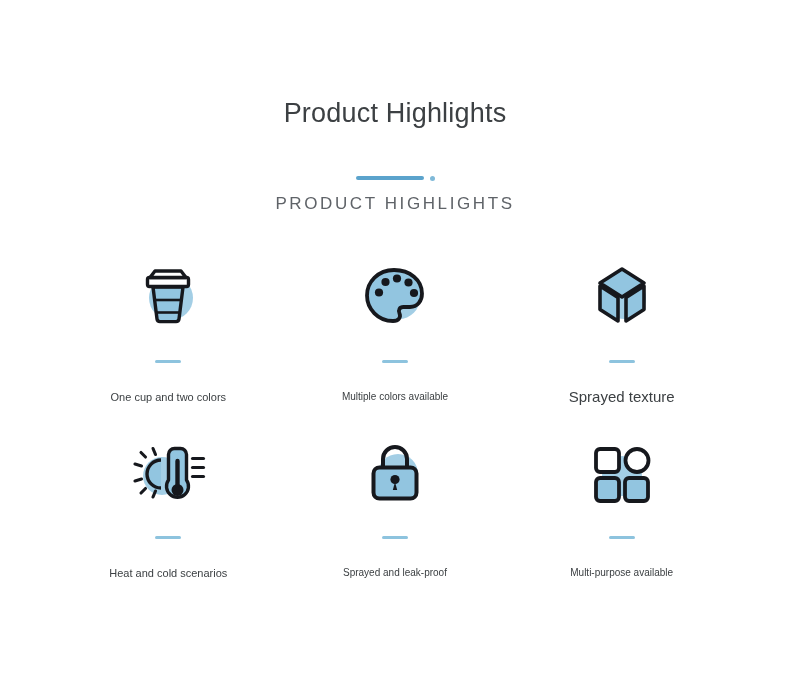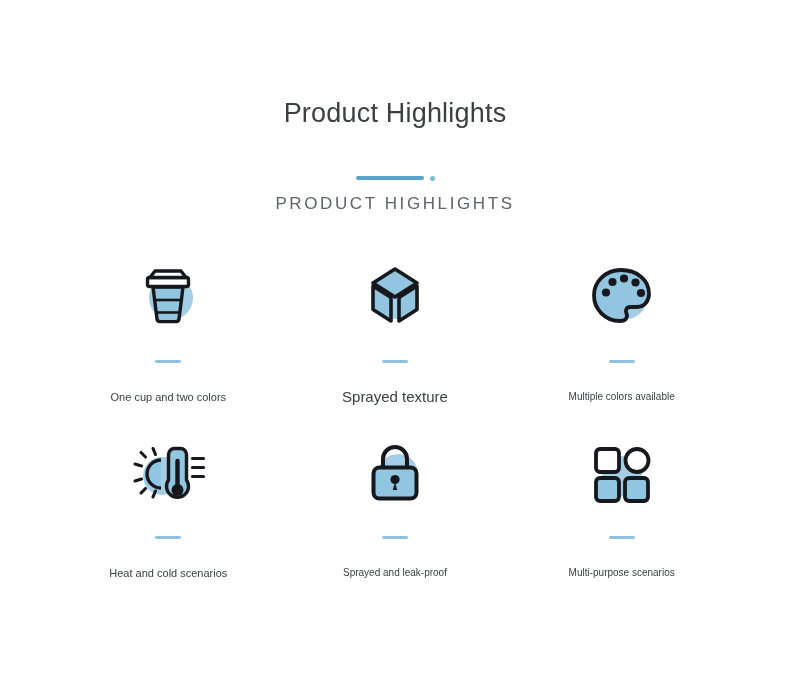--- a/index.html
+++ b/index.html
@@ -151,45 +151,45 @@
           <path d="M22 9 h26 l5 6.5 h-36 z" fill="#ffffff" stroke="#16181d" stroke-width="3.4" stroke-linejoin="round"></path>
         </svg>
       </div>
       <div class="card-rule"></div>
       <div class="card-caption cap-md">One cup and two colors</div>
     </div>
 
     <div class="card">
       <div class="card-icon">
         <svg width="70" height="70" viewBox="0 0 70 70">
-          <circle cx="38" cy="36" r="21" fill="#9ecbe4" opacity="0.95"></circle>
-          <path d="M35 7 L57 21 L35 35 L13 21 Z" fill="#92c5e0" stroke="#16181d" stroke-width="3.6" stroke-linejoin="round"></path>
-          <path d="M13 24 L31 35.5 L31 59 L13 47.5 Z" fill="#92c5e0" stroke="#16181d" stroke-width="3.6" stroke-linejoin="round"></path>
-          <path d="M57 24 L39 35.5 L39 59 L57 47.5 Z" fill="#92c5e0" stroke="#16181d" stroke-width="3.6" stroke-linejoin="round"></path>
-        </svg>
-      </div>
-      <div class="card-rule"></div>
-      <div class="card-caption cap-lg">Sprayed texture</div>
-    </div>
-
-    <div class="card">
-      <div class="card-icon">
-        <svg width="70" height="70" viewBox="0 0 70 70">
           <circle cx="39" cy="36" r="21" fill="#9ecbe4" opacity="0.95"></circle>
           <path d="M34 8 C18 8 7 20 7 33.5 C7 47 18 59 33 59 C39 59 41 55 39.5 51.5
                    C38 48 39.5 45 43.5 45 L50 45 C57.5 45 62 39 62 31.5 C62 18 50 8 34 8 Z" fill="#92c5e0" stroke="#16181d" stroke-width="3.8" stroke-linejoin="round"></path>
           <circle cx="19" cy="30.5" r="4.1" fill="#16181d"></circle>
           <circle cx="25.5" cy="20" r="4.1" fill="#16181d"></circle>
           <circle cx="37" cy="16.5" r="4.1" fill="#16181d"></circle>
           <circle cx="48.5" cy="20.5" r="4.1" fill="#16181d"></circle>
           <circle cx="54" cy="31" r="4.1" fill="#16181d"></circle>
         </svg>
       </div>
       <div class="card-rule"></div>
       <div class="card-caption cap-sm">Multiple colors available</div>
+    </div>
+
+    <div class="card">
+      <div class="card-icon">
+        <svg width="70" height="70" viewBox="0 0 70 70">
+          <circle cx="38" cy="36" r="21" fill="#9ecbe4" opacity="0.95"></circle>
+          <path d="M35 7 L57 21 L35 35 L13 21 Z" fill="#92c5e0" stroke="#16181d" stroke-width="3.6" stroke-linejoin="round"></path>
+          <path d="M13 24 L31 35.5 L31 59 L13 47.5 Z" fill="#92c5e0" stroke="#16181d" stroke-width="3.6" stroke-linejoin="round"></path>
+          <path d="M57 24 L39 35.5 L39 59 L57 47.5 Z" fill="#92c5e0" stroke="#16181d" stroke-width="3.6" stroke-linejoin="round"></path>
+        </svg>
+      </div>
+      <div class="card-rule"></div>
+      <div class="card-caption cap-lg">Sprayed texture</div>
     </div>
 
     <div class="card r2">
       <div class="card-icon">
         <svg width="78" height="70" viewBox="0 0 78 70">
           <circle cx="33" cy="36" r="19" fill="#9ecbe4" opacity="0.95"></circle>
           <path d="M32 20 A13 13 0 1 0 32 48" fill="#92c5e0" stroke="#16181d" stroke-width="3.4" stroke-linejoin="round"></path>
           <g stroke="#16181d" stroke-width="3.1" stroke-linecap="round">
             <path d="M24 8.5 L26.5 14.5"></path>
             <path d="M12 12.5 L16.5 17"></path>
@@ -230,17 +230,17 @@
       <div class="card-icon">
         <svg width="70" height="70" viewBox="0 0 70 70">
           <circle cx="35" cy="36" r="20" fill="#9ecbe4" opacity="0.95"></circle>
           <rect x="9" y="9" width="23" height="23" rx="4" fill="#ffffff" stroke="#16181d" stroke-width="3.8" stroke-linejoin="round"></rect>
           <circle cx="50" cy="20.5" r="11.5" fill="#ffffff" stroke="#16181d" stroke-width="3.8"></circle>
           <rect x="9" y="38" width="23" height="23" rx="4" fill="#92c5e0" stroke="#16181d" stroke-width="3.8" stroke-linejoin="round"></rect>
           <rect x="38" y="38" width="23" height="23" rx="4" fill="#92c5e0" stroke="#16181d" stroke-width="3.8" stroke-linejoin="round"></rect>
         </svg>
       </div>
       <div class="card-rule"></div>
-      <div class="card-caption cap-sm">Multi-purpose scenarios</div>
+      <div class="card-caption cap-sm">Multi-purpose available</div>
     </div>
 
   </div>
 </div>
 
 </body></html>

